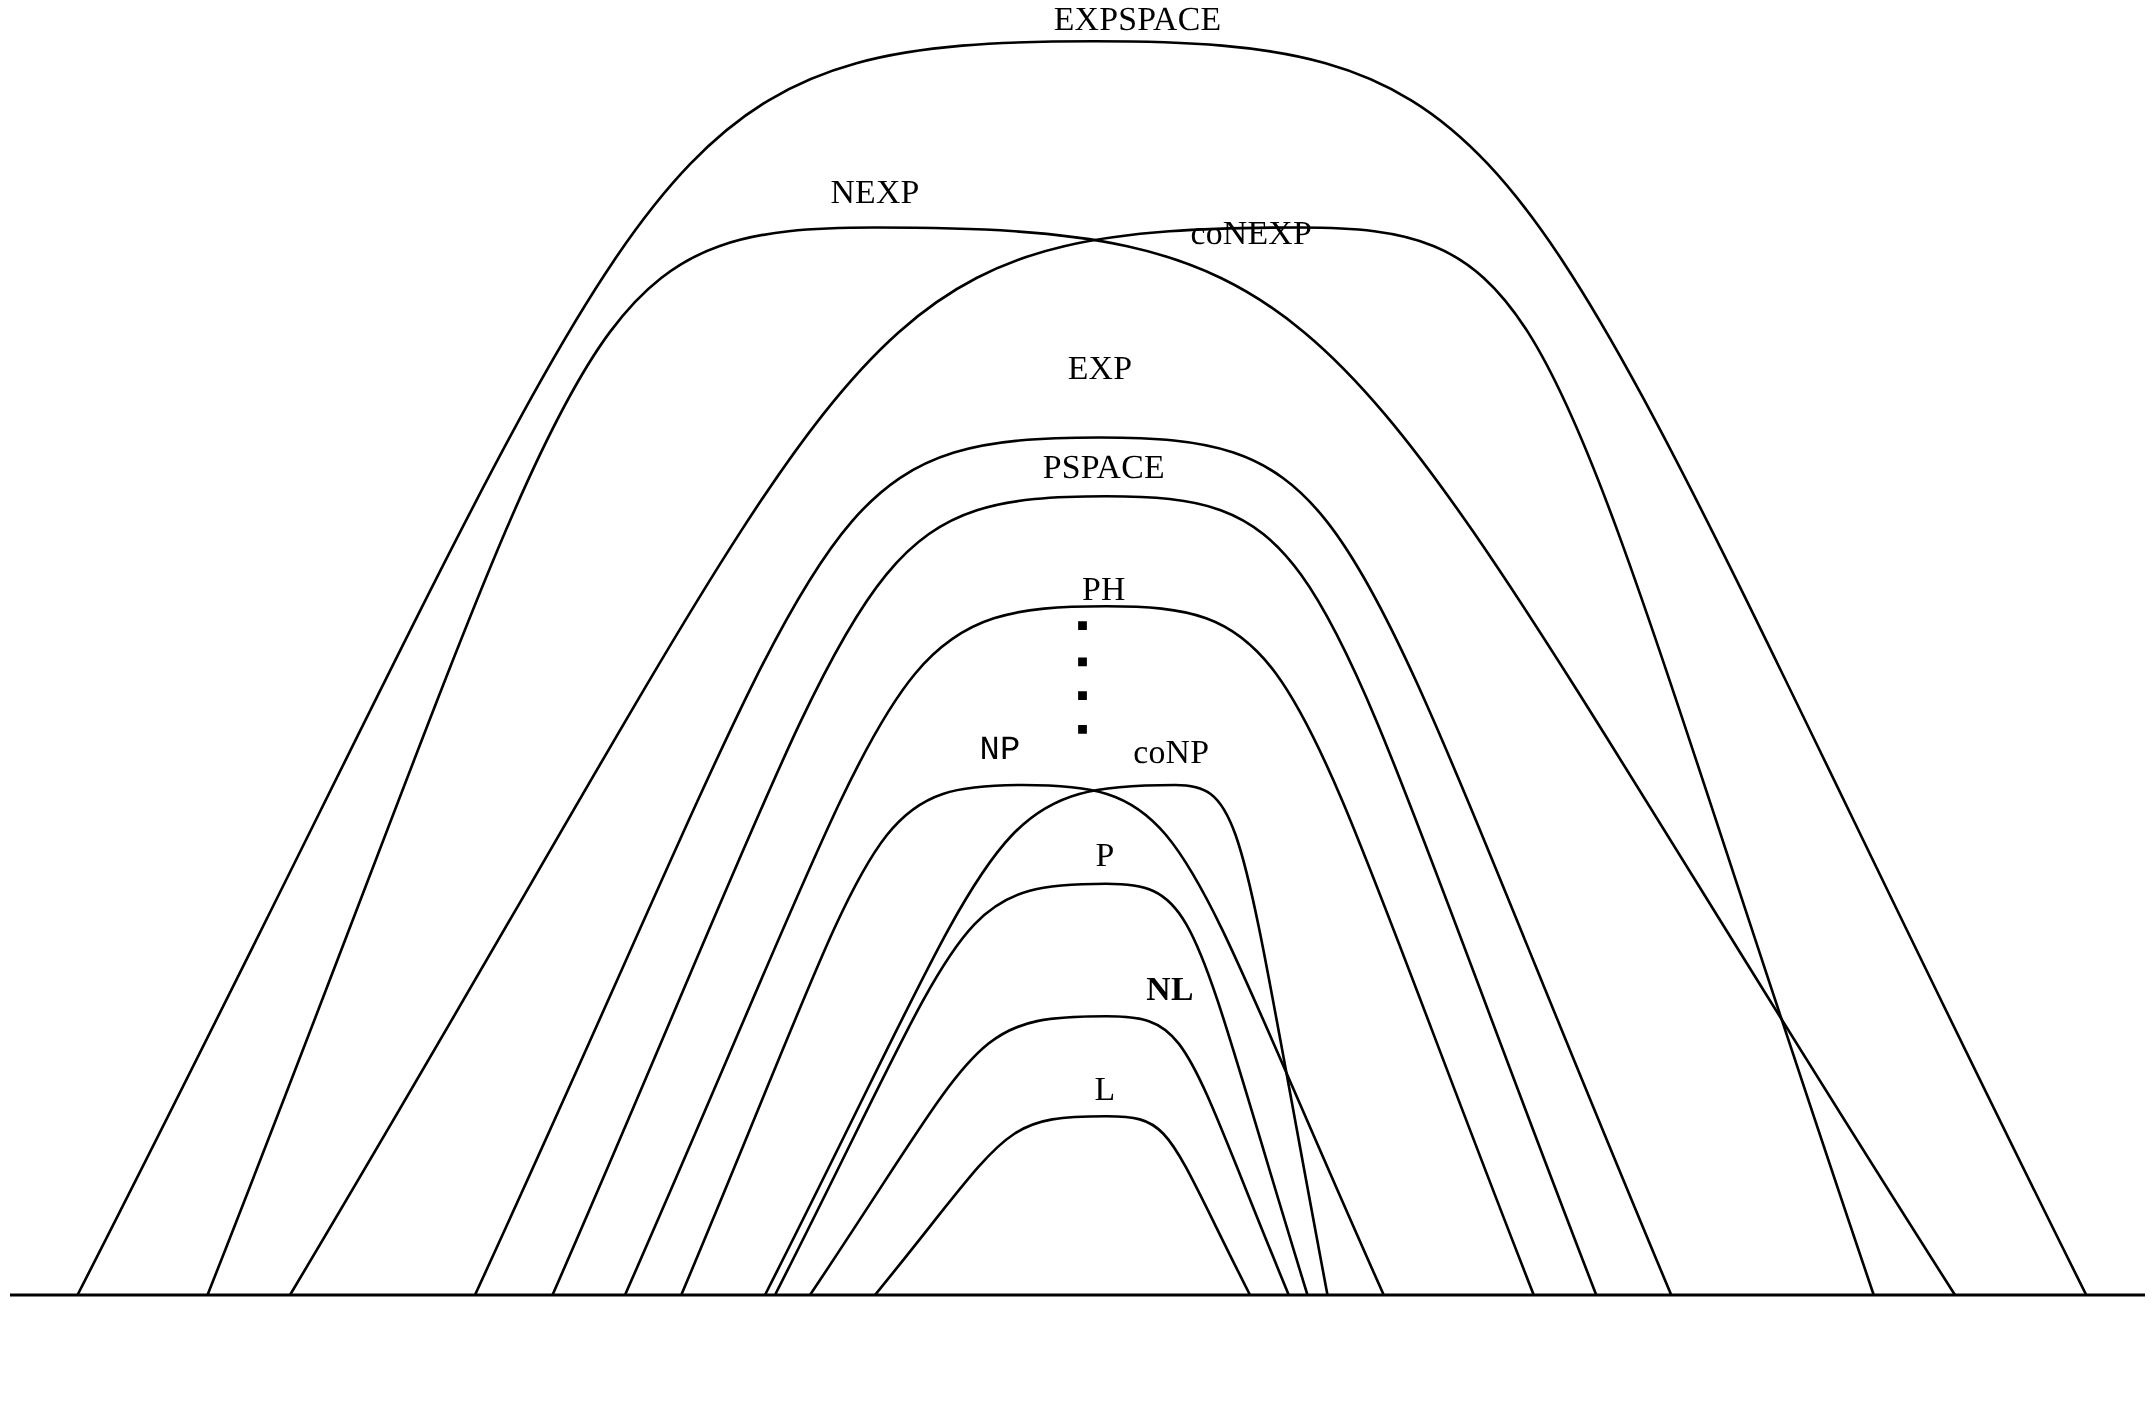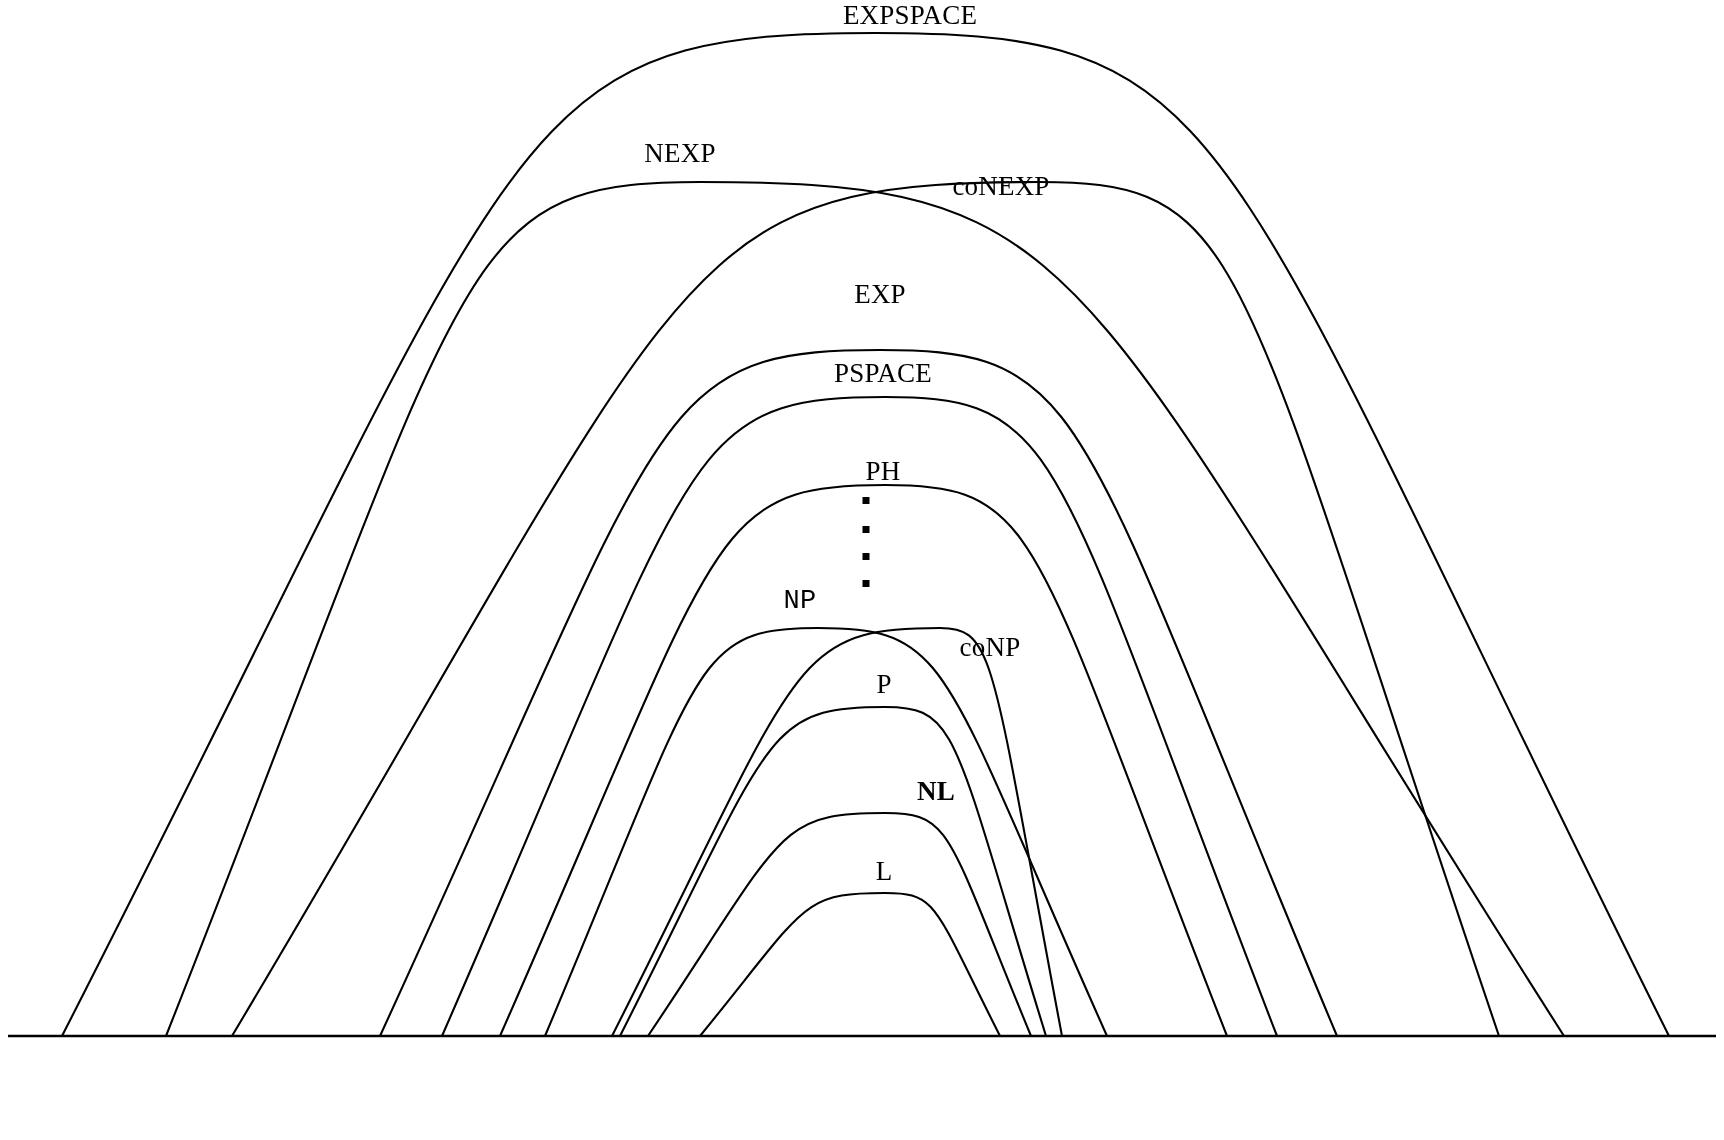--- a/index.html
+++ b/index.html
@@ -70,27 +70,27 @@
         <path class="arc" d="M 612 1036 C 802.24 660.64 789.12 628.00 940 628 C 996.12 628.00 991.24 660.64 1062 1036"></path>
         <path class="arc" d="M 620 1036 C 773.70 733.32 763.10 707.00 885 707 C 959.06 707.00 952.62 733.32 1046 1036"></path>
         <path class="arc" d="M 648 1036 C 785.46 830.84 775.98 813.00 885 813 C 952.16 813.00 946.32 830.84 1031 1036"></path>
         <path class="arc" d="M 700 1036 C 807.30 904.44 799.90 893.00 885 893 C 937.90 893.00 933.30 904.44 1000 1036"></path>
       </g>
     <line id="baseline-line" class="baseline" x1="8" y1="1036" x2="1716" y2="1036"></line>
   </svg>
 
   <div id="labels-layer">
       <div class="label" style="left: 910px; top: 2px;">EXPSPACE</div>
-      <div class="label" style="left: 680px; top: 140px;">NEXP</div>
+      <div class="label" style="left: 700px; top: 140px;">NEXP</div>
       <div class="label" style="left: 1001px; top: 140px; margin-top: 33px;">coNEXP</div>
       <div class="label" style="left: 880px; top: 281px;">EXP</div>
       <div class="label" style="left: 883px; top: 360px;">PSPACE</div>
       <div class="label" style="left: 883px; top: 458px;">PH</div>
       <div class="label" style="left: 800px; top: 588px; font-family: Liberation Mono, monospace;">NP</div>
-      <div class="label" style="left: 990px; top: 588px; margin-top: 46px;">coNP</div>
+      <div class="label" style="left: 937px; top: 588px;">coNP</div>
       <div class="label" style="left: 884px; top: 671px;">P</div>
       <div class="label" style="left: 936px; top: 778px; font-weight: bold;">NL</div>
       <div class="label" style="left: 884px; top: 858px;">L</div>
     </div>
   <div id="ellipsis-layer">
       <div class="ellipsis-dot" style="left: 866px; top: 497px;"></div>
       <div class="ellipsis-dot" style="left: 866px; top: 526px;"></div>
       <div class="ellipsis-dot" style="left: 866px; top: 553px;"></div>
       <div class="ellipsis-dot" style="left: 866px; top: 580px;"></div>
     </div>

